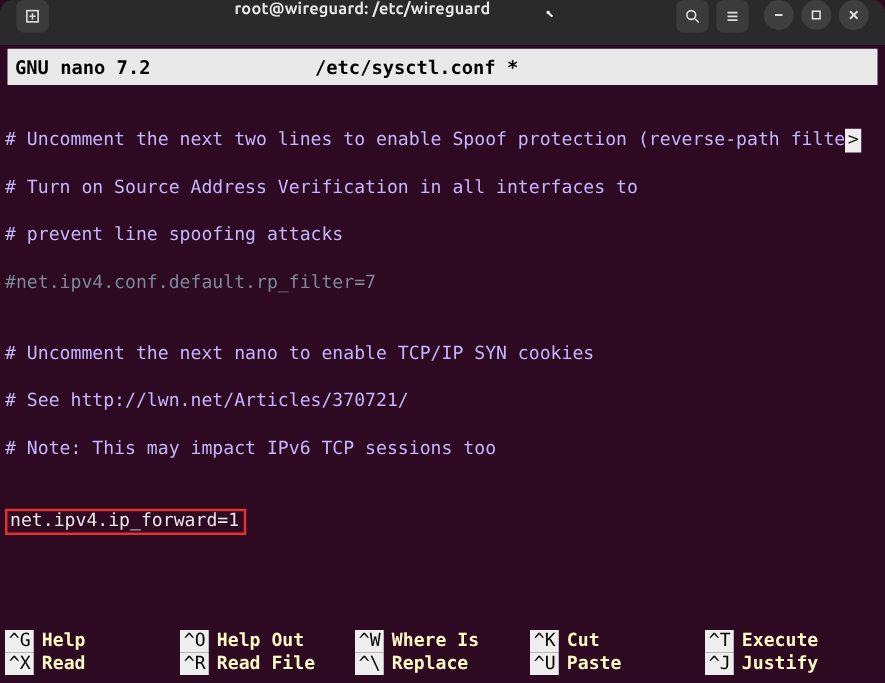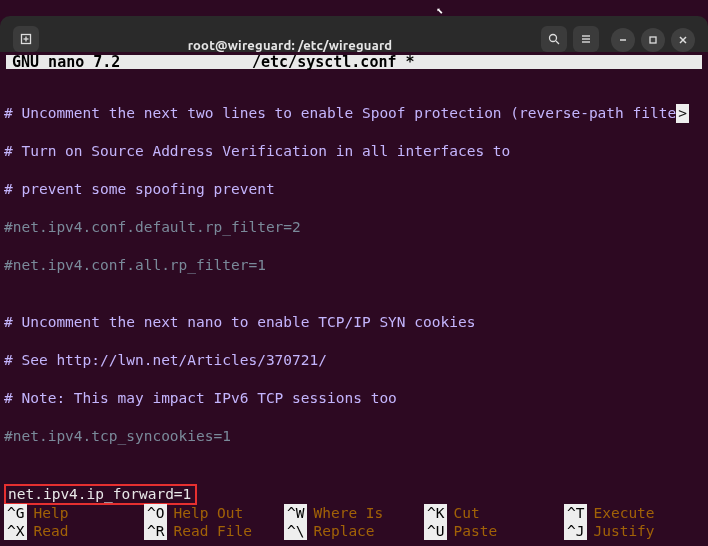--- a/index.html
+++ b/index.html
@@ -9,29 +9,28 @@
     background: #2d0922;
     color: #fff;
     font-size: 14px;
   }
 
   
   .titlebar {
     height: 36px;
     background: #2a2a2a;
     display: flex;
-    align-items: flex-end;
+    align-items: flex-start;
     padding: 0 13px;
     gap: 6px;
     font-family: Ubuntu, "Segoe UI", sans-serif;
     font-size: 13px;
     color: #e6e6e6;
     border-top-left-radius: 10px;
     border-top-right-radius: 10px;
-    margin-top: 16px;
   }
   .titlebar .tb-btn {
     width: 26px; height: 26px;
     border-radius: 6px;
     display: flex; align-items: center; justify-content: center;
     background: #3b3b3b;
     color: #dcdcdc;
   }
   .titlebar .tb-title {
     flex: 1;
@@ -51,21 +50,21 @@
   .cursor-arrow {
     position: absolute;
     left: 436px; top: 4px;
     color: #fff;
     font-size: 12px;
     pointer-events: none;
   }
 
   
   .nano-header {
-    height: 14px;
+    height: 29px;
     margin: 3px 6px 0 6px;
     background: #e9e9e9;
     color: #000;
     display: flex;
     align-items: center;
     font-weight: 700;
     font-size: 15px;
     padding: 0 6px;
   }
   .nano-header .left  { width: 240px; }
@@ -106,21 +105,21 @@
   .frow { display: flex; }
   .cell { flex: 1; display: flex; gap: 6px; align-items: center; }
   .key {
     display: inline-block;
     background: #eee;
     color: #000;
     padding: 0 3px;
     min-width: 22px;
     text-align: center;
   }
-  .lbl { color: #a16207; }
+  .lbl { color: #fef9c3; font-weight: bold; }
 
   svg { display:block; }
 </style>
 </head>
 <body>
 
 <div class="titlebar">
   <div class="tb-btn">
     <svg width="14" height="14" viewBox="0 0 14 14">
         <rect x="2.5" y="2.5" width="9" height="9" fill="none" stroke="#ddd" stroke-width="1.3"></rect>
@@ -165,28 +164,26 @@
 
 <div class="nano-header">
   <span class="left">GNU nano 7.2</span>
   <span class="mid">/etc/sysctl.conf *</span>
   <span style="width:60px"></span>
 </div>
 
 <div class="editor">
 <div><span class="cmt"># Uncomment the next two lines to enable Spoof protection (reverse-path filte</span><span class="mark-right">&gt;</span></div>
 <div class="cmt"># Turn on Source Address Verification in all interfaces to</div>
-<div class="cmt"># prevent some spoofing prevent</div>
-<div class="disab">#net.ipv4.conf.default.rp_filter=2</div>
-<div class="disab">#net.ipv4.conf.all.rp_filter=1</div>
+<div class="cmt"># prevent line spoofing attacks</div>
+<div class="disab">#net.ipv4.conf.default.rp_filter=7</div>
 <div></div>
 <div class="cmt"># Uncomment the next nano to enable TCP/IP SYN cookies</div>
 <div class="cmt"># See http://lwn.net/Articles/370721/</div>
 <div class="cmt"># Note: This may impact IPv6 TCP sessions too</div>
-<div class="disab">#net.ipv4.tcp_syncookies=1</div>
 <div></div>
 <div><span class="hl-box">net.ipv4.ip_forward=1</span></div>
 
 
 
 
 
 <div></div>
 <div></div>
 

